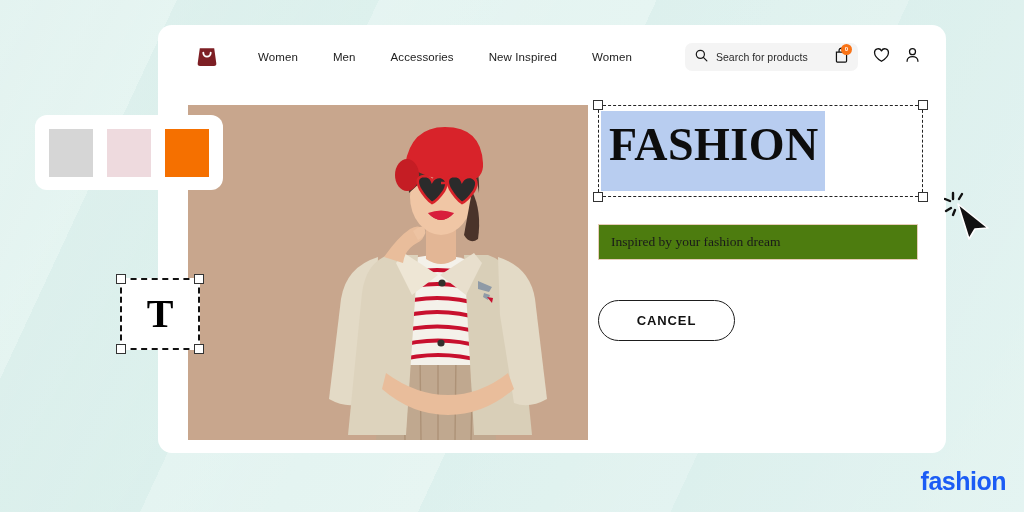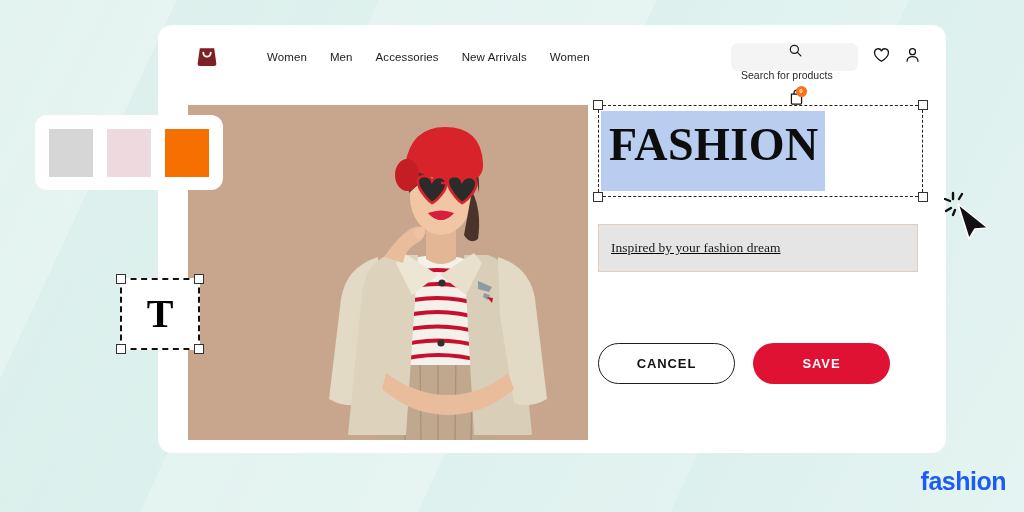--- a/index.html
+++ b/index.html
@@ -38,42 +38,41 @@
 
   
   #navbar {
     position: absolute; left: 0; top: 0;
     width: 100%; height: 64px;
     display: flex; align-items: center;
   }
   #logo-bag { margin-left: 34px; display: block; }
   #nav-links {
     display: flex; align-items: center;
-    gap: 23px;
-    margin-left: 45px;
+    gap: 35px;
+    margin-left: 36px;
     list-style: none;
   }
   #nav-links li {
     font-size: 11.5px;
     color: #1c1c1c;
     letter-spacing: .1px;
     white-space: nowrap;
     cursor: pointer;
   }
   #nav-right {
     margin-left: auto; margin-right: 26px;
     display: flex; align-items: center; gap: 15px;
   }
   #search-box {
     display: flex; align-items: center; gap: 8px;
     background: #f4f4f4;
     border-radius: 7px;
     height: 28px;
     padding: 0 9px 0 10px;
-    flex-direction: column;
   }
   #search-text {
     font-size: 10.5px; color: #2a2a2a; white-space: nowrap;
     background: transparent; border: 0; outline: none;
     font-family: "Liberation Sans", sans-serif;
     width: 108px;
   }
   .navicon { display: block; cursor: pointer; }
   #bag-wrap { position: relative; display: block; margin-left: 2px; }
   #bag-badge {
@@ -121,43 +120,41 @@
     background: #fff;
     border: 1.5px solid #333;
   }
   .h-tl { left: -6px; top: -6px; }
   .h-tr { right: -6px; top: -6px; }
   .h-bl { left: -6px; bottom: -6px; }
   .h-br { right: -6px; bottom: -6px; }
 
   #subtitle-field {
     margin-top: 27px;
-    width: 320px; height: 48px;
+    width: 320px; height: 36px;
     border: 1px solid #e7cdb9;
     display: flex; align-items: center;
     padding-left: 12px;
-    background: #e5e5e5;
-    text-decoration: underline;
+    background: #4d7c0f;
   }
   #subtitle-text {
     font-family: "Liberation Serif", serif;
     font-size: 13.5px; color: #1a1a1a;
     border: 0; outline: none; background: transparent;
     width: 100%;
   }
 
   #btn-row { margin-top: 40px; display: flex; gap: 18px; }
   .btn {
     border-radius: 999px;
     font-size: 13px; font-weight: bold;
     letter-spacing: .9px;
     display: flex; align-items: center; justify-content: center;
     cursor: pointer;
     font-family: "Liberation Sans", sans-serif;
-    margin-top: 31px;
   }
   #btn-cancel {
     width: 137px; height: 41px;
     background: #fff; color: #111;
     border: 1.6px solid #1d1d1d;
   }
   #btn-save {
     width: 137px; height: 41px;
     background: #e01234; color: #fff; border: 0;
   }
@@ -214,21 +211,21 @@
       <svg width="30" height="30" viewBox="0 0 30 30">
         <path d="M7.8 8.2h14.4l2.1 15.1a2.4 2.4 0 0 1-2.4 2.7H8.1a2.4 2.4 0 0 1-2.4-2.7z" fill="#7d1f24"></path>
         <path d="M11.3 12.8c0 2.2 1.7 3.8 3.7 3.8s3.7-1.6 3.7-3.8" fill="none" stroke="#fff" stroke-width="1.9" stroke-linecap="round"></path>
       </svg>
     </span>
 
     <ul id="nav-links">
       <li>Women</li>
       <li>Men</li>
       <li>Accessories</li>
-      <li>New Arrivals</li>
+      <li>New Inspired</li>
       <li>Women</li>
     </ul>
 
     <div id="nav-right">
 
       <div id="search-box">
         <span>
           <svg width="13" height="13" viewBox="0 0 16 16">
             <circle cx="6.6" cy="6.6" r="5" fill="none" stroke="#1a1a1a" stroke-width="1.5"></circle>
             <line x1="10.3" y1="10.3" x2="14.6" y2="14.6" stroke="#1a1a1a" stroke-width="1.5" stroke-linecap="round"></line>
@@ -328,21 +325,20 @@
       <span class="handle h-bl"></span>
       <span class="handle h-br"></span>
     </div>
 
     <div id="subtitle-field">
       <input id="subtitle-text" type="text" placeholder="Inspired by your fashion dream" value="Inspired by your fashion dream" style="">
     </div>
 
     <div id="btn-row">
       <button id="btn-cancel" class="btn">CANCEL</button>
-      <button id="btn-save" class="btn">SAVE</button>
     </div>
   </section>
 </div>
 
 <div id="swatch-panel">
   <span class="swatch" style="background:#d6d6d6"></span>
   <span class="swatch" style="background:#eedade"></span>
   <span class="swatch" style="background:#f57000"></span>
 </div>
 

